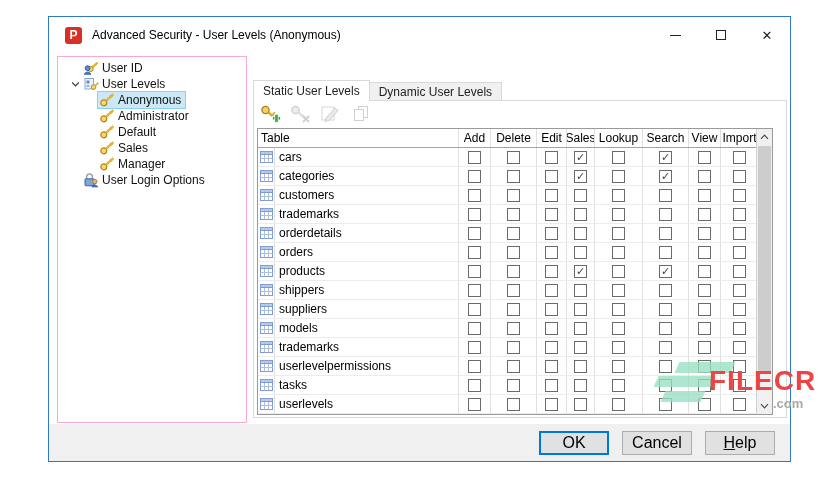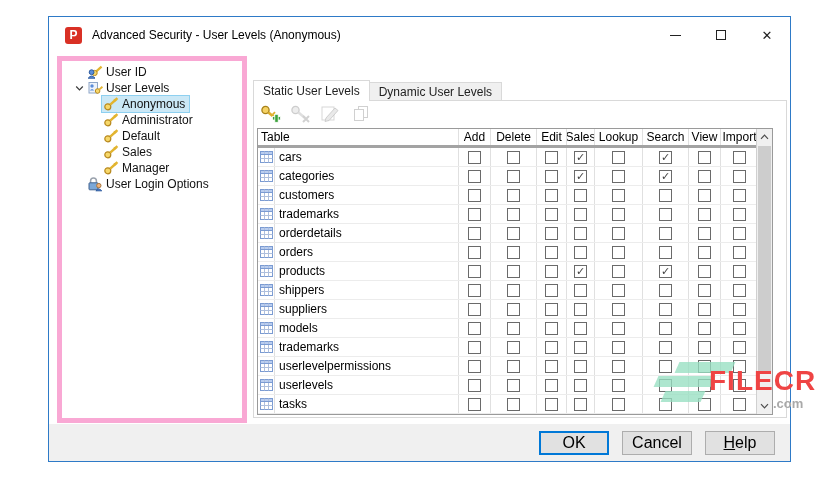--- a/index.html
+++ b/index.html
@@ -25,21 +25,21 @@
   }
   .title { margin-left:10px; font-size:12px; color:#000; white-space:nowrap; }
   .win-controls { margin-left:auto; display:flex; height:100%; }
   .win-btn { width:46px; height:100%; display:flex; align-items:center; justify-content:center; cursor:default; }
   .glyph-min { width:11px; height:1px; background:#222; display:block; }
   .glyph-max { width:10px; height:10px; border:1px solid #222; display:block; }
   .glyph-close { font-size:13px; color:#222; line-height:1; }
   
   .tree-panel {
     position:absolute; left:8px; top:39px; width:190px; height:367px;
-    border:5px solid #f9a8d4; background:#fff; padding-top:3px; overflow:hidden;
+    border:1px solid #f9a8d4; background:#fff; padding-top:3px; overflow:hidden;
   }
   .tree-item { height:16px; display:flex; align-items:center; font-size:12px; color:#111; white-space:nowrap; }
   .expander { width:14px; display:flex; justify-content:center; align-items:center; flex-shrink:0; }
   .node { display:flex; align-items:center; height:16px; padding:0 4px 0 1px; gap:3px; }
   .node.selected { background:#cbe8f6; outline:1px solid #8ed0f0; }
   .ticon { width:16px; height:16px; display:flex; align-items:center; justify-content:center; flex-shrink:0; }
   
   .right-area { position:absolute; left:204px; top:39px; width:534px; height:368px; }
   .field-row { position:relative; height:24px; }
   .field-label { position:absolute; left:3px; top:5px; }
@@ -59,21 +59,21 @@
   }
   .toolbar { position:absolute; left:4px; top:2px; height:24px; display:flex; gap:6px; align-items:center; }
   .tbtn { width:24px; height:22px; display:flex; align-items:center; justify-content:center; }
   .tbtn.disabled svg { filter:grayscale(1) opacity(0.4); }
   
   .ptable {
     position:absolute; left:3px; top:27px; width:516px; height:287px;
     border:1px solid #9a9a9a; background:#fff;
   }
   .tgrid { position:absolute; left:0; top:0; width:500px; }
-  .thead { display:flex; height:19px; border-bottom:3px solid #a3a3a3; font-size:12px; align-items:stretch; }
+  .thead { display:flex; height:19px; border-bottom:1px solid #a3a3a3; font-size:12px; align-items:stretch; }
   .hcell { display:flex; align-items:center; justify-content:center; border-left:1px solid #e0e0e0; flex-shrink:0; white-space:nowrap; overflow:hidden; }
   .hcell.first { justify-content:flex-start; padding-left:3px; border-left:none; width:200px; }
   .trow { display:flex; height:19px; border-bottom:1px solid #ececec; align-items:stretch; }
   .icell { width:17px; display:flex; align-items:center; justify-content:center; border-right:1px solid #e0e0e0; flex-shrink:0; }
   .ncell { width:183px; padding-left:4px; font-size:12px; display:flex; align-items:center; white-space:nowrap; overflow:hidden; }
   .ccell { display:flex; align-items:center; justify-content:center; border-left:1px solid #e0e0e0; flex-shrink:0; }
   .cb {
     width:13px; height:13px; border:1px solid #6a6a6a; background:#fff;
     display:flex; align-items:center; justify-content:center;
     font-size:11px; color:#424242; line-height:1;
@@ -719,56 +719,56 @@
               </div>
               <div class="trow">
                 <div class="icell">
                   <svg width="13" height="12" viewBox="0 0 13 12">
                     <rect x="0.5" y="0.5" width="12" height="11" fill="#ffffff" stroke="#7b9bd2"></rect>
                     <rect x="0.5" y="0.5" width="12" height="3" fill="#b9cdf0" stroke="#7b9bd2"></rect>
                     <path d="M4.5 0.5 V11.5 M8.5 0.5 V11.5 M0.5 7.5 H12.5" stroke="#aebfdd" fill="none"></path>
                     <path d="M0.5 3.5 H12.5" stroke="#7b9bd2" fill="none"></path>
                   </svg>
                 </div>
+                <div class="ncell">tasks</div>
+                <div class="ccell" style="width: 32px;">
+                  <div class="cb"></div>
+                </div>
+                <div class="ccell" style="width: 46px;">
+                  <div class="cb"></div>
+                </div>
+                <div class="ccell" style="width: 30px;">
+                  <div class="cb"></div>
+                </div>
+                <div class="ccell" style="width: 28px;">
+                  <div class="cb"></div>
+                </div>
+                <div class="ccell" style="width: 48px;">
+                  <div class="cb"></div>
+                </div>
+                <div class="ccell" style="width: 46px;">
+                  <div class="cb"></div>
+                </div>
+                <div class="ccell" style="width: 32px;">
+                  <div class="cb"></div>
+                </div>
+                <div class="ccell" style="width: 38px;">
+                  <div class="cb"></div>
+                </div>
+              </div>
+              <div class="trow">
+                <div class="icell">
+                  <svg width="13" height="12" viewBox="0 0 13 12">
+                    <rect x="0.5" y="0.5" width="12" height="11" fill="#ffffff" stroke="#7b9bd2"></rect>
+                    <rect x="0.5" y="0.5" width="12" height="3" fill="#b9cdf0" stroke="#7b9bd2"></rect>
+                    <path d="M4.5 0.5 V11.5 M8.5 0.5 V11.5 M0.5 7.5 H12.5" stroke="#aebfdd" fill="none"></path>
+                    <path d="M0.5 3.5 H12.5" stroke="#7b9bd2" fill="none"></path>
+                  </svg>
+                </div>
                 <div class="ncell">userlevels</div>
-                <div class="ccell" style="width: 32px;">
-                  <div class="cb"></div>
-                </div>
-                <div class="ccell" style="width: 46px;">
-                  <div class="cb"></div>
-                </div>
-                <div class="ccell" style="width: 30px;">
-                  <div class="cb"></div>
-                </div>
-                <div class="ccell" style="width: 28px;">
-                  <div class="cb"></div>
-                </div>
-                <div class="ccell" style="width: 48px;">
-                  <div class="cb"></div>
-                </div>
-                <div class="ccell" style="width: 46px;">
-                  <div class="cb"></div>
-                </div>
-                <div class="ccell" style="width: 32px;">
-                  <div class="cb"></div>
-                </div>
-                <div class="ccell" style="width: 38px;">
-                  <div class="cb"></div>
-                </div>
-              </div>
-              <div class="trow">
-                <div class="icell">
-                  <svg width="13" height="12" viewBox="0 0 13 12">
-                    <rect x="0.5" y="0.5" width="12" height="11" fill="#ffffff" stroke="#7b9bd2"></rect>
-                    <rect x="0.5" y="0.5" width="12" height="3" fill="#b9cdf0" stroke="#7b9bd2"></rect>
-                    <path d="M4.5 0.5 V11.5 M8.5 0.5 V11.5 M0.5 7.5 H12.5" stroke="#aebfdd" fill="none"></path>
-                    <path d="M0.5 3.5 H12.5" stroke="#7b9bd2" fill="none"></path>
-                  </svg>
-                </div>
-                <div class="ncell">tasks</div>
                 <div class="ccell" style="width: 32px;">
                   <div class="cb"></div>
                 </div>
                 <div class="ccell" style="width: 46px;">
                   <div class="cb"></div>
                 </div>
                 <div class="ccell" style="width: 30px;">
                   <div class="cb"></div>
                 </div>
                 <div class="ccell" style="width: 28px;">

